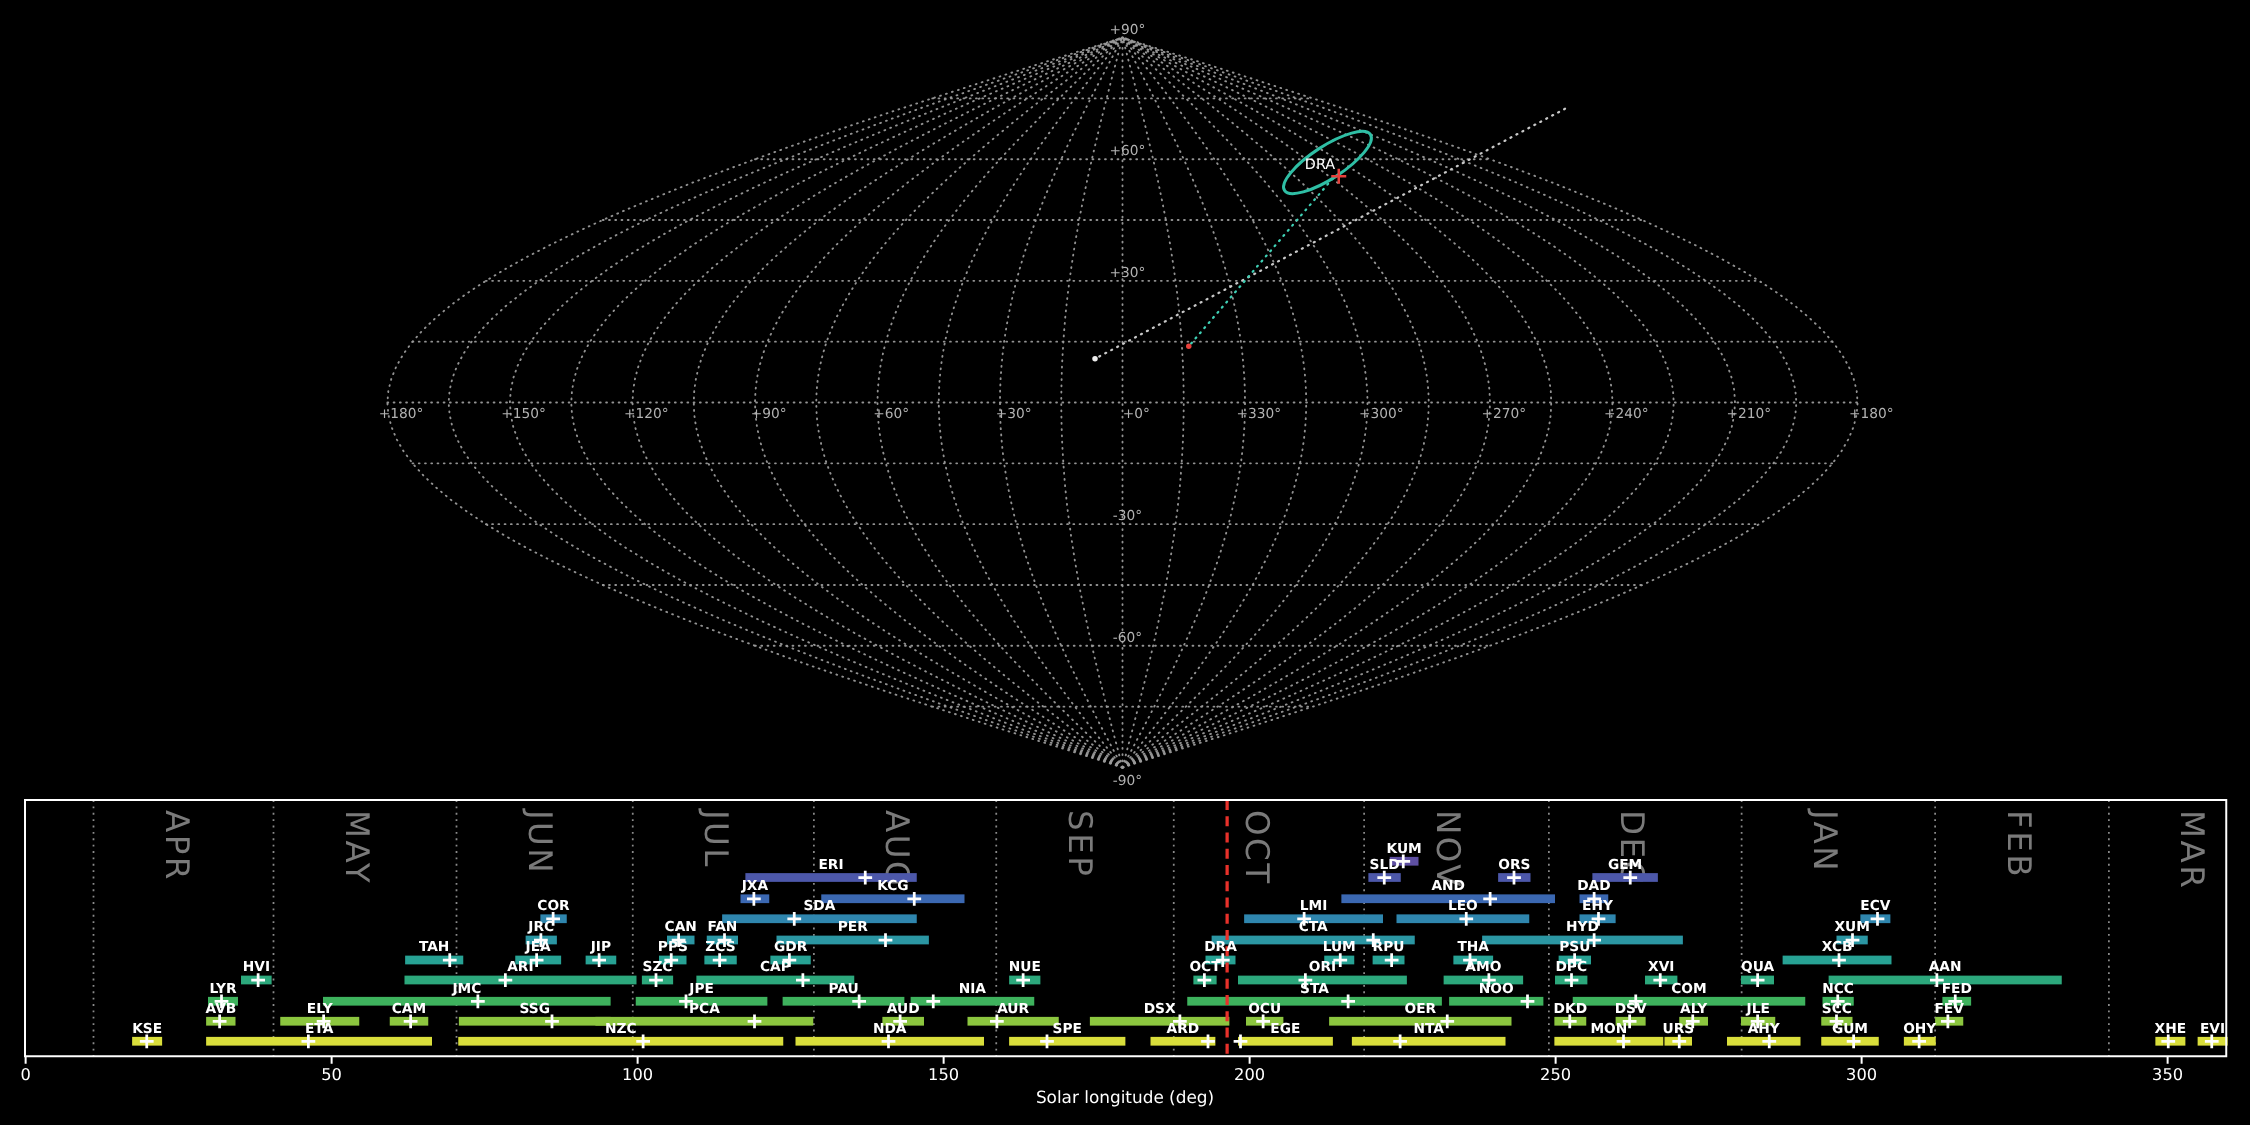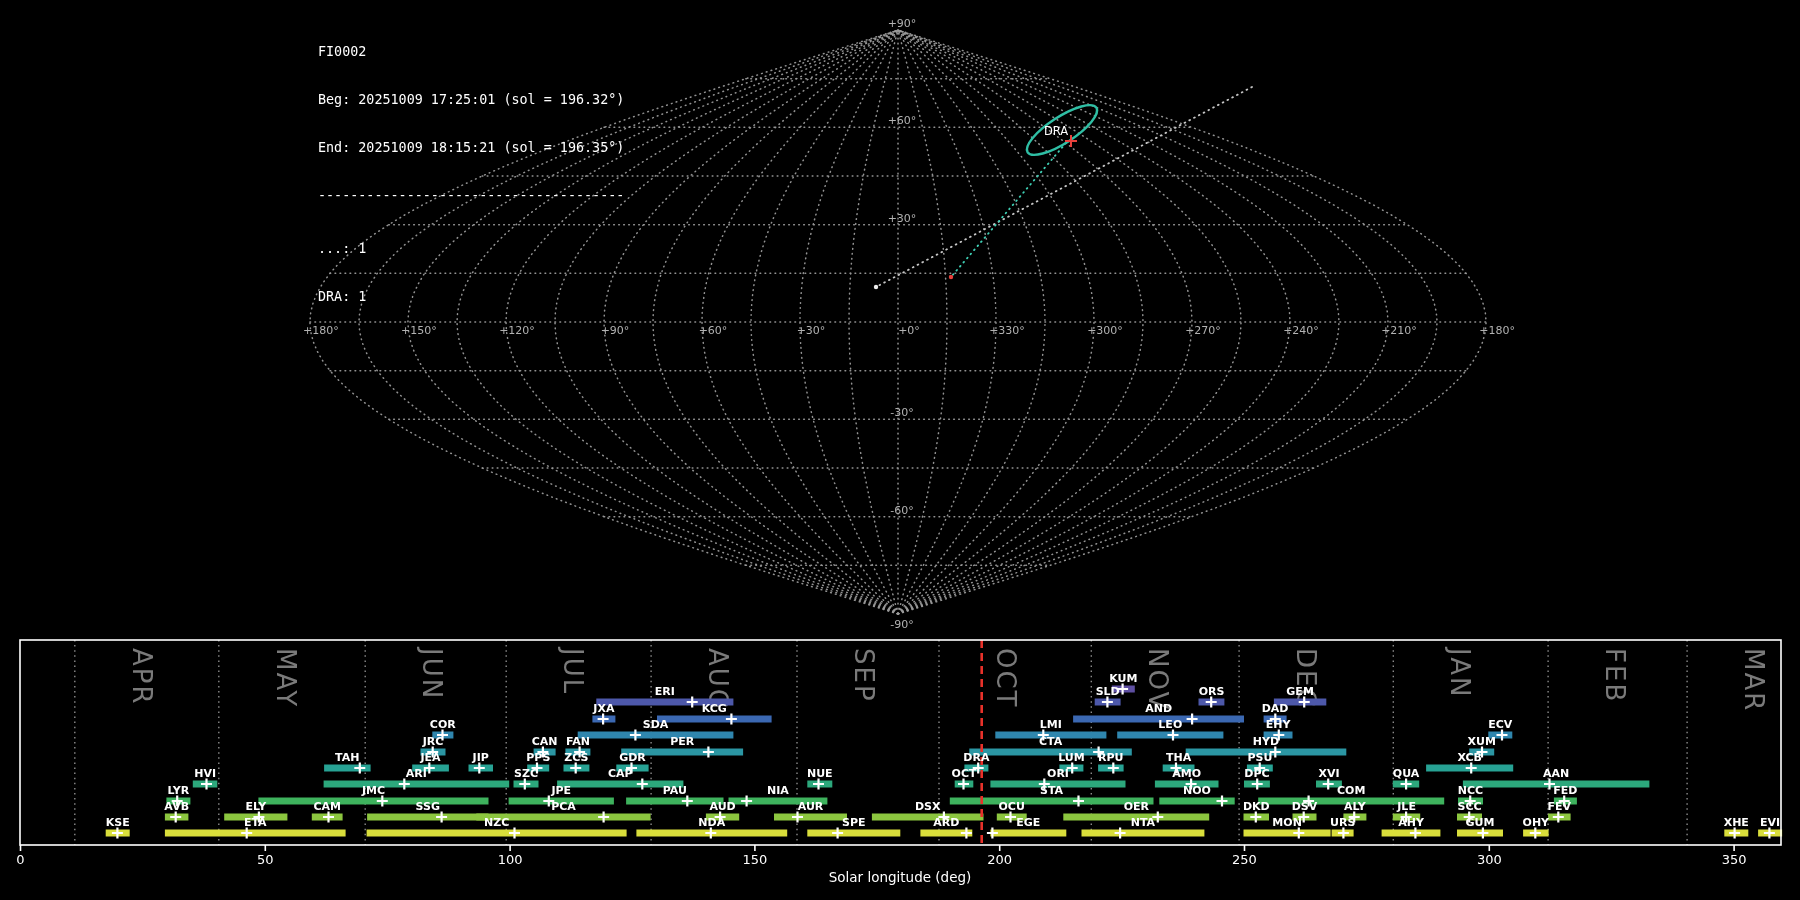--- a/index.html
+++ b/index.html
@@ -581,21 +581,13 @@
         <text x="999.7" y="864" class="tick" text-anchor="middle">200</text>
         <line x1="1244.5" y1="845" x2="1244.5" y2="851" stroke="#fff" stroke-width="1.6"></line>
         <text x="1244.5" y="864" class="tick" text-anchor="middle">250</text>
         <line x1="1489.3" y1="845" x2="1489.3" y2="851" stroke="#fff" stroke-width="1.6"></line>
         <text x="1489.3" y="864" class="tick" text-anchor="middle">300</text>
         <line x1="1734.1" y1="845" x2="1734.1" y2="851" stroke="#fff" stroke-width="1.6"></line>
         <text x="1734.1" y="864" class="tick" text-anchor="middle">350</text>
         <text x="900" y="882" class="xtitle" text-anchor="middle">Solar longitude (deg)</text>
       </g>
     </svg>
-  <div class="info">
-    <div>FI0002</div>
-    <div>Beg: 20251009 17:25:01 (sol = 196.32°)</div>
-    <div>End: 20251009 18:15:21 (sol = 196.35°)</div>
-    <div>--------------------------------------</div>
-    <div class="gap">...: 1</div>
-    <div>DRA: 1</div>
-  </div>
 </div>
 
 </body></html>

